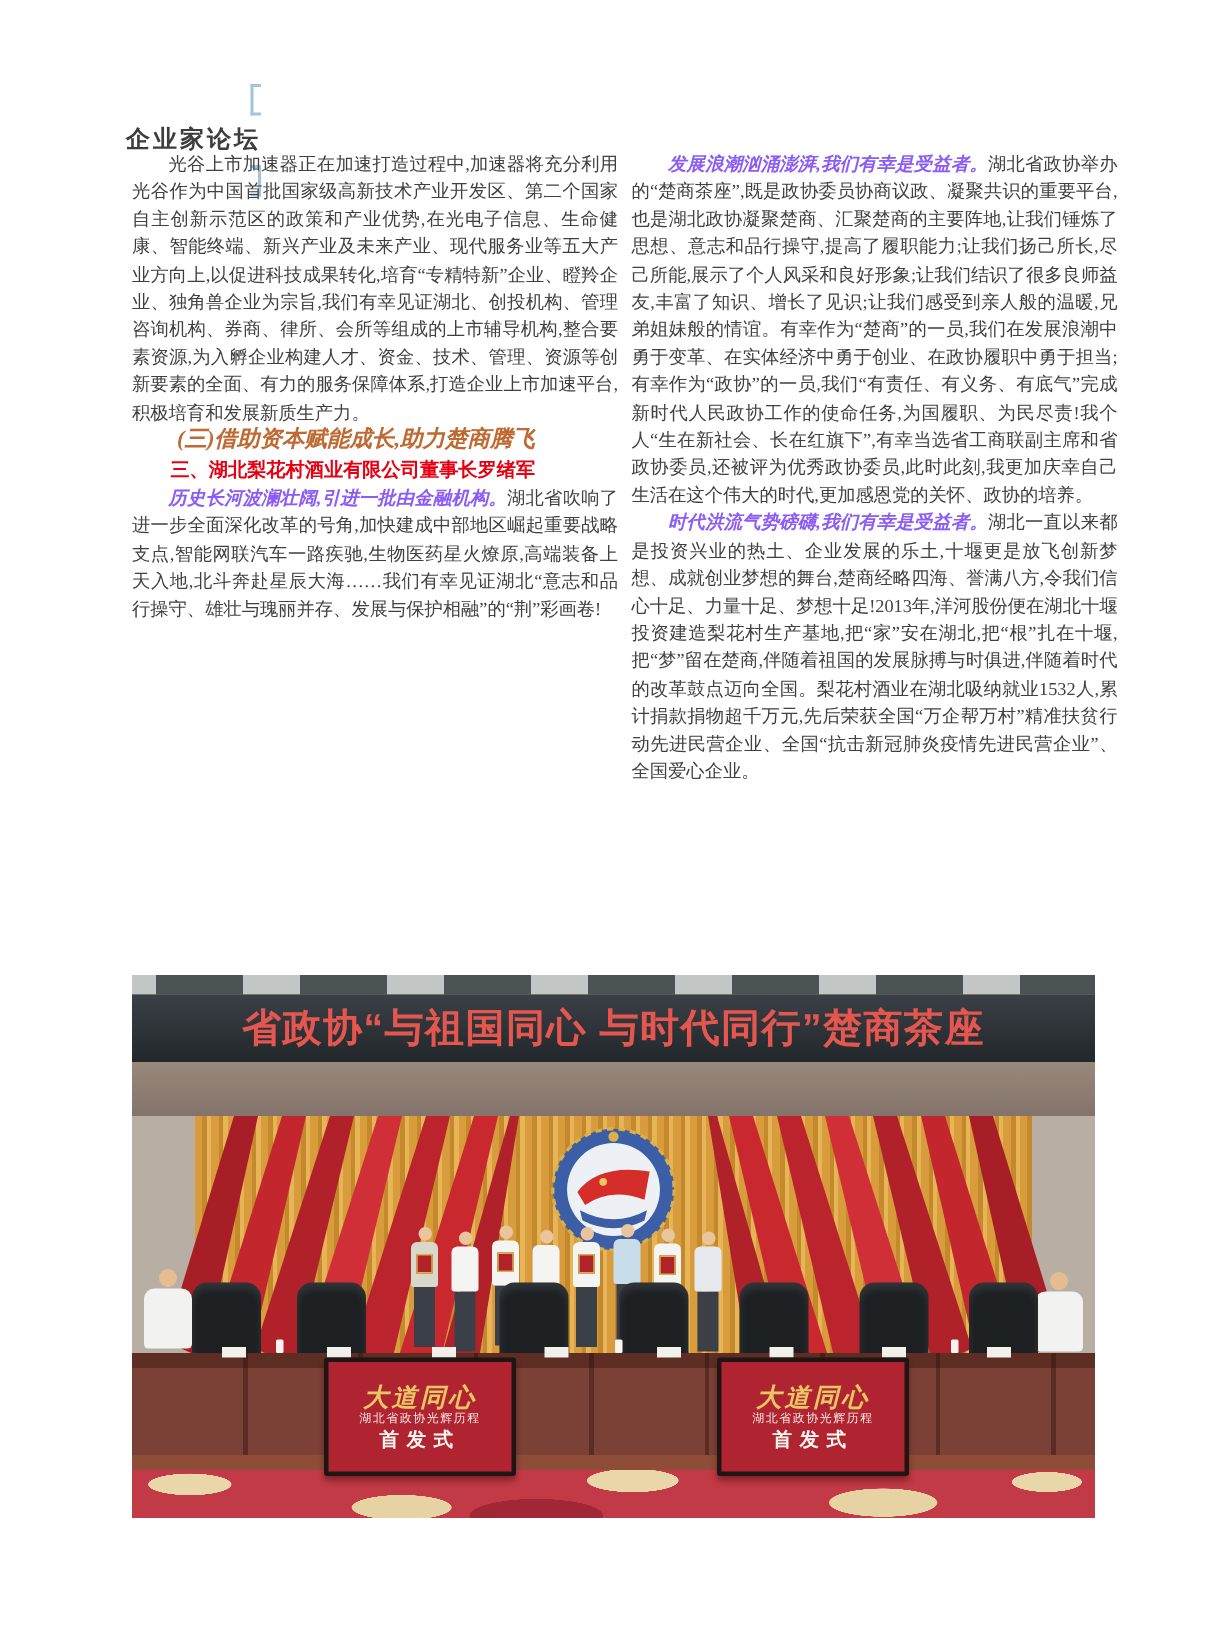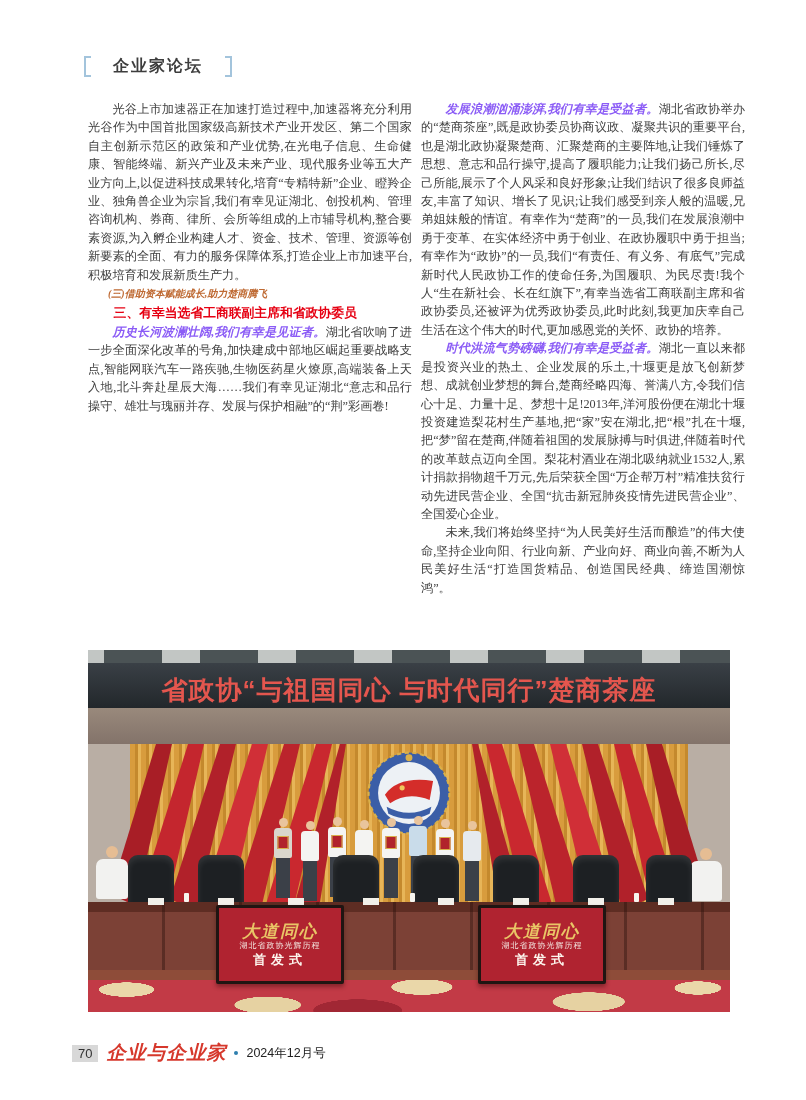--- a/index.html
+++ b/index.html
@@ -1,45 +1,45 @@
 <!DOCTYPE html>
 <html><head>
 <meta charset="utf-8">
 <style>
   html,body { margin:0; padding:0; background:#ffffff; }
   .page { position:relative; width:806px; height:1100px; background:#ffffff; overflow:hidden;
           font-family:"Liberation Serif", serif; color:#404040; }
 
   
-  .section-tag { position:absolute; left:84px; top:56px; display:flex; align-items:flex-end; gap:22px; }
+  .section-tag { position:absolute; left:84px; top:56px; display:flex; align-items:flex-end; gap:6px;flex-direction:column; }
   .brk { width:7px; height:21px; box-sizing:border-box; }
   .brk-l { border:2px solid #a3c4dc; border-right:none; }
   .brk-r { border:2px solid #a3c4dc; border-left:none; }
   .tag-text { font-size:16px; font-weight:bold; color:#3d3d3d; letter-spacing:2px; }
 
   
   .col { position:absolute; top:100px; width:324px; font-size:12.2px; line-height:18.4px;
          text-align:justify; color:#404040; }
   .col-left { left:88px; }
   .col-right { left:421px; }
   .col p { margin:0; text-indent:2em; }
-  .sub-orange { margin:0; text-indent:2em; font-size:10px; font-weight:bold; font-style:italic;
+  .sub-orange { margin:0; text-indent:2em; font-size:15px; font-weight:bold; font-style:italic;
                 color:#bf6a33; line-height:19px; }
   .sec-red { margin:0; text-indent:2em; font-size:12.8px; font-weight:bold; color:#e60012;
              font-family:"Liberation Sans", sans-serif; line-height:20px; }
   .lead { font-style:italic; font-weight:bold; color:#8b5cf6; }
 
   
   .photo { position:absolute; left:88px; top:650px; width:642px; height:362px; margin:0;
            overflow:hidden; background:#9a8a7d; }
   .ph-layer { position:absolute; left:0; right:0; }
   .ph-top { top:0; height:13px;
             background:repeating-linear-gradient(90deg,#c2c6c4 0 16px,#4b5355 16px 74px,#c2c6c4 74px 96px); }
   .ph-banner { top:13px; height:45px; background:linear-gradient(#3a4046,#22272b);
-               display:flex; align-items:flex-end; justify-content:center; }
+               display:flex; align-items:center; justify-content:center; }
   .ph-banner-text { color:#e4564e; font-size:26px; font-weight:bold; letter-spacing:1px;
                     font-family:"Liberation Sans", sans-serif; white-space:nowrap; }
   .ph-wall { top:58px; height:36px;
              background:linear-gradient(#99897c,#83736a),
                         repeating-linear-gradient(90deg,transparent 0 88px,rgba(60,45,35,.35) 88px 90px); }
   .ph-stage { top:94px; height:170px; background:#b9aea4; z-index:1; }
   .ph-curtain { position:absolute; left:42px; right:42px; top:0; bottom:0;
                 background:repeating-linear-gradient(90deg,#d89c3d 0 5px,#c4892d 5px 8px,#e7b558 8px 11px); }
   .ph-flags { position:absolute; top:0; height:170px; width:250px; }
   .ph-flags-left { left:8px; }
@@ -105,28 +105,27 @@
 
   <header class="section-tag">
     <span class="brk brk-l"></span>
     <span class="tag-text">企业家论坛</span>
     <span class="brk brk-r"></span>
   </header>
 
   <div class="col col-left">
     <p>光谷上市加速器正在加速打造过程中,加速器将充分利用光谷作为中国首批国家级高新技术产业开发区、第二个国家自主创新示范区的政策和产业优势,在光电子信息、生命健康、智能终端、新兴产业及未来产业、现代服务业等五大产业方向上,以促进科技成果转化,培育“专精特新”企业、瞪羚企业、独角兽企业为宗旨,我们有幸见证湖北、创投机构、管理咨询机构、券商、律所、会所等组成的上市辅导机构,整合要素资源,为入孵企业构建人才、资金、技术、管理、资源等创新要素的全面、有力的服务保障体系,打造企业上市加速平台,积极培育和发展新质生产力。</p>
     <h4 class="sub-orange">(三)借助资本赋能成长,助力楚商腾飞</h4>
-    <h3 class="sec-red">三、有幸当选省工商联副主席和省政协委员</h3>
-    <p><span class="lead">历史长河波澜壮阔,我们有幸是见证者。</span><span>湖北省吹响了进一步全面深化改革的号角,加快建成中部地区崛起重要战略支点,智能网联汽车一路疾驰,生物医药星火燎原,高端装备上天入地,北斗奔赴星辰大海……我们有幸见证湖北“意志和品行操守、雄壮与瑰丽并存、发展与保护相融”的“荆”彩画卷!</span></p>
+    <h3 class="sec-red">三、湖北梨花村酒业有限公司董事长罗绪军</h3>
+    <p><span class="lead">历史长河波澜壮阔,引进一批由金融机构。</span><span>湖北省吹响了进一步全面深化改革的号角,加快建成中部地区崛起重要战略支点,智能网联汽车一路疾驰,生物医药星火燎原,高端装备上天入地,北斗奔赴星辰大海……我们有幸见证湖北“意志和品行操守、雄壮与瑰丽并存、发展与保护相融”的“荆”彩画卷!</span></p>
   </div>
 
   <div class="col col-right">
     <p><span class="lead">发展浪潮汹涌澎湃,我们有幸是受益者。</span><span>湖北省政协举办的“楚商茶座”,既是政协委员协商议政、凝聚共识的重要平台,也是湖北政协凝聚楚商、汇聚楚商的主要阵地,让我们锤炼了思想、意志和品行操守,提高了履职能力;让我们扬己所长,尽己所能,展示了个人风采和良好形象;让我们结识了很多良师益友,丰富了知识、增长了见识;让我们感受到亲人般的温暖,兄弟姐妹般的情谊。有幸作为“楚商”的一员,我们在发展浪潮中勇于变革、在实体经济中勇于创业、在政协履职中勇于担当;有幸作为“政协”的一员,我们“有责任、有义务、有底气”完成新时代人民政协工作的使命任务,为国履职、为民尽责!我个人“生在新社会、长在红旗下”,有幸当选省工商联副主席和省政协委员,还被评为优秀政协委员,此时此刻,我更加庆幸自己生活在这个伟大的时代,更加感恩党的关怀、政协的培养。</span></p>
     <p><span class="lead">时代洪流气势磅礴,我们有幸是受益者。</span><span>湖北一直以来都是投资兴业的热土、企业发展的乐土,十堰更是放飞创新梦想、成就创业梦想的舞台,楚商经略四海、誉满八方,令我们信心十足、力量十足、梦想十足!2013年,洋河股份便在湖北十堰投资建造梨花村生产基地,把“家”安在湖北,把“根”扎在十堰,把“梦”留在楚商,伴随着祖国的发展脉搏与时俱进,伴随着时代的改革鼓点迈向全国。梨花村酒业在湖北吸纳就业1532人,累计捐款捐物超千万元,先后荣获全国“万企帮万村”精准扶贫行动先进民营企业、全国“抗击新冠肺炎疫情先进民营企业”、全国爱心企业。</span></p>
-    <p>未来,我们将始终坚持“为人民美好生活而酿造”的伟大使命,坚持企业向阳、行业向新、产业向好、商业向善,不断为人民美好生活“打造国货精品、创造国民经典、缔造国潮惊鸿”。</p>
   </div>
 
   <figure class="photo">
     <div class="ph-layer ph-top"></div>
     <div class="ph-layer ph-banner">
       <span class="ph-banner-text">省政协“与祖国同心 与时代同行”楚商茶座</span>
     </div>
     <div class="ph-layer ph-wall"></div>
 
     <div class="ph-layer ph-stage">
@@ -248,20 +247,14 @@
       <div class="scr-event">首发式</div>
     </div>
     <div class="screen screen-right">
       <div class="scr-title">大道同心</div>
       <div class="scr-sub">湖北省政协光辉历程</div>
       <div class="scr-event">首发式</div>
     </div>
 
   </figure>
 
-  <footer class="page-footer">
-    <span class="pageno">70</span>
-    <span class="mag-name">企业与企业家</span>
-    <span class="sep-dot"></span>
-    <span class="issue">2024年12月号</span>
-  </footer>
 
 </div>
 
 </body></html>

